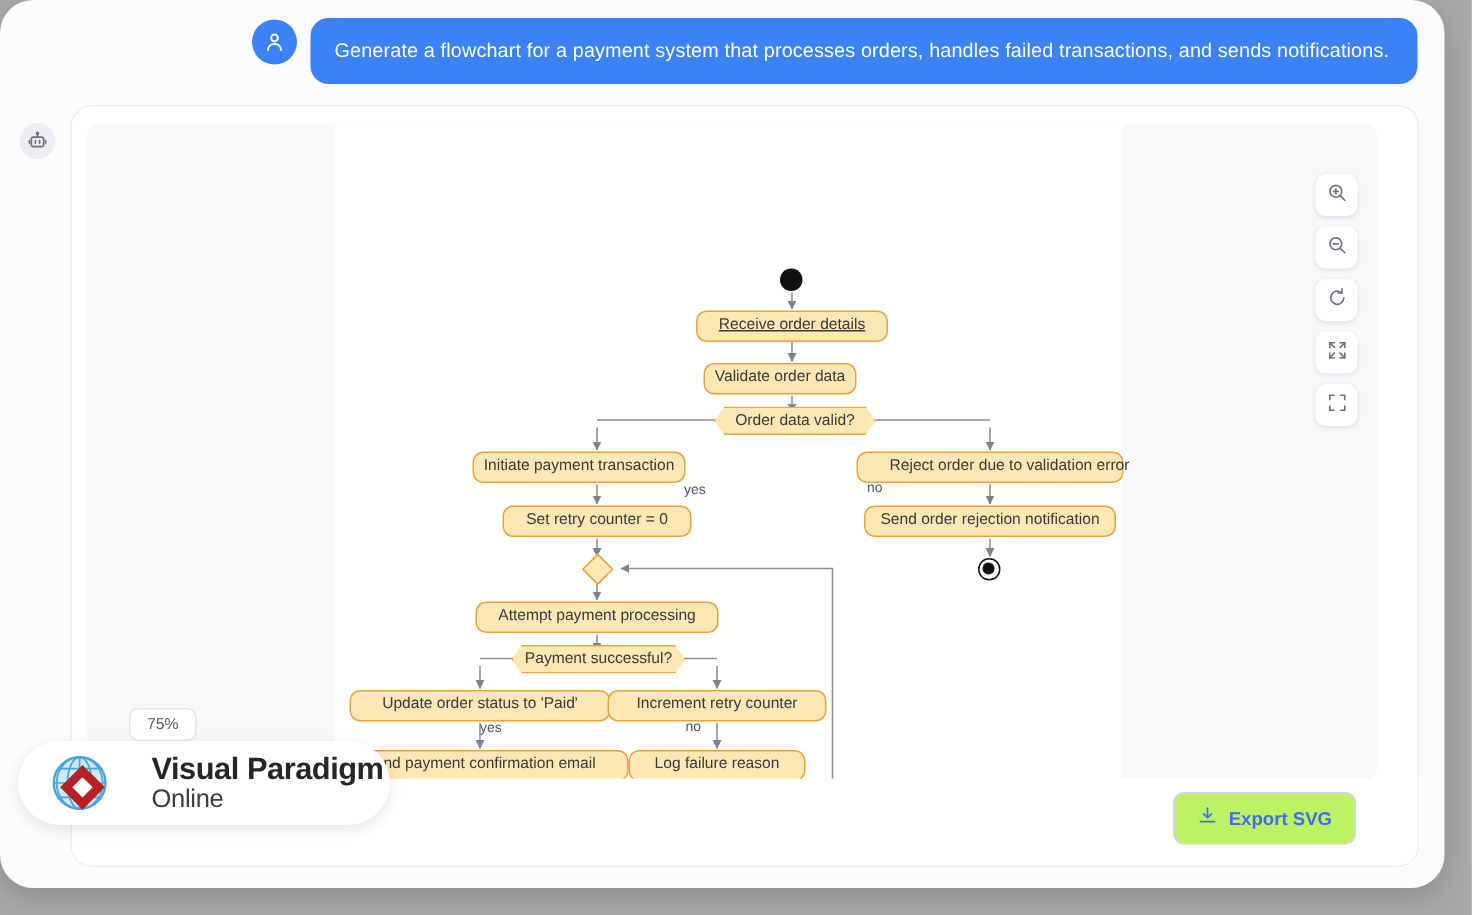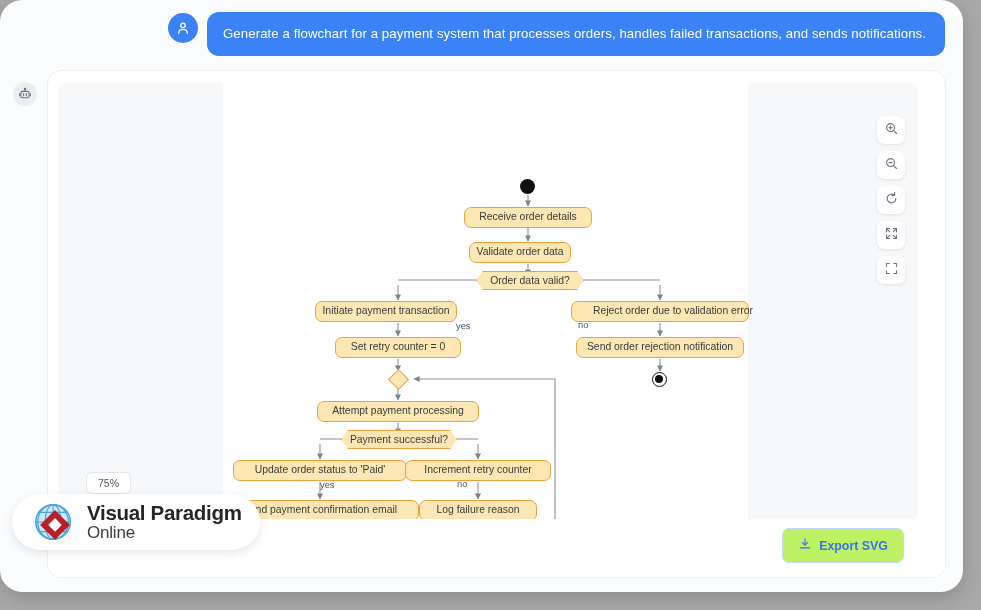--- a/index.html
+++ b/index.html
@@ -197,21 +197,21 @@
   .export-btn svg { width: 14px; height: 14px; }
 
   
   .watermark {
     position: absolute;
     left: 12px; bottom: 42px;
     width: 248px; height: 56px;
     background: #ffffff;
     border-radius: 28px;
     box-shadow: 0 3px 10px rgba(0,0,0,0.10);
-    display: flex; align-items: center; gap: 9px;
+    display: flex; align-items: center; gap: 23px;
     padding-left: 20px;
   }
   .wm-logo { width: 46px; height: 46px; position: relative; flex: 0 0 auto; }
   .wm-text { line-height: 1.0; }
   .wm-line1 { font-size: 20.5px; font-weight: bold; color: #262626; letter-spacing: -.3px; }
   .wm-line2 { font-size: 17px; color: #3d3d3d; letter-spacing: -.2px; margin-top: 1px; }
 </style>
 </head>
 <body>
 
@@ -295,21 +295,21 @@
             <path d="M340,197 L428,197"></path>
             <path d="M516,197 L602,197"></path>
 
             <path d="M262,356 L286,356"></path>
             <path d="M396,356 L420,356"></path>
           </g>
         </svg>
 
         <div class="start-node" style="left:462px; top:96px;"></div>
 
-        <div class="node" style="left:406px; top:124px; width:128px;">Receive order details</div>
+        <div class="node" style="left:406px; top:124px; width:128px;text-decoration:underline;">Receive order details</div>
 
         <div class="node" style="left:411px; top:159px; width:102px;">Validate order data</div>
 
         <div class="decision" style="left:418px; top:188px; width:108px;">Order data valid?</div>
 
         <div class="node" style="left:257px; top:218px; width:142px;">Initiate payment transaction</div>
 
         <div class="node" style="left:277px; top:254px; width:126px;">Set retry counter = 0</div>
 
         <div class="merge-diamond" style="left:333px; top:289px;"></div>

